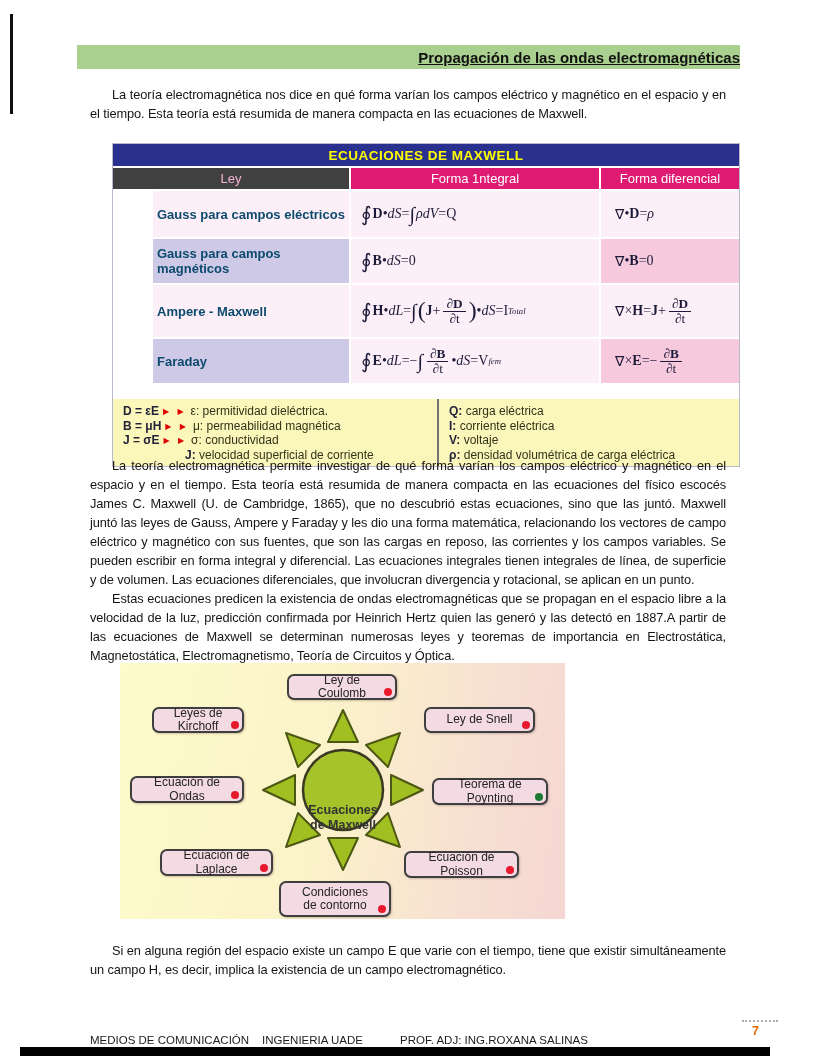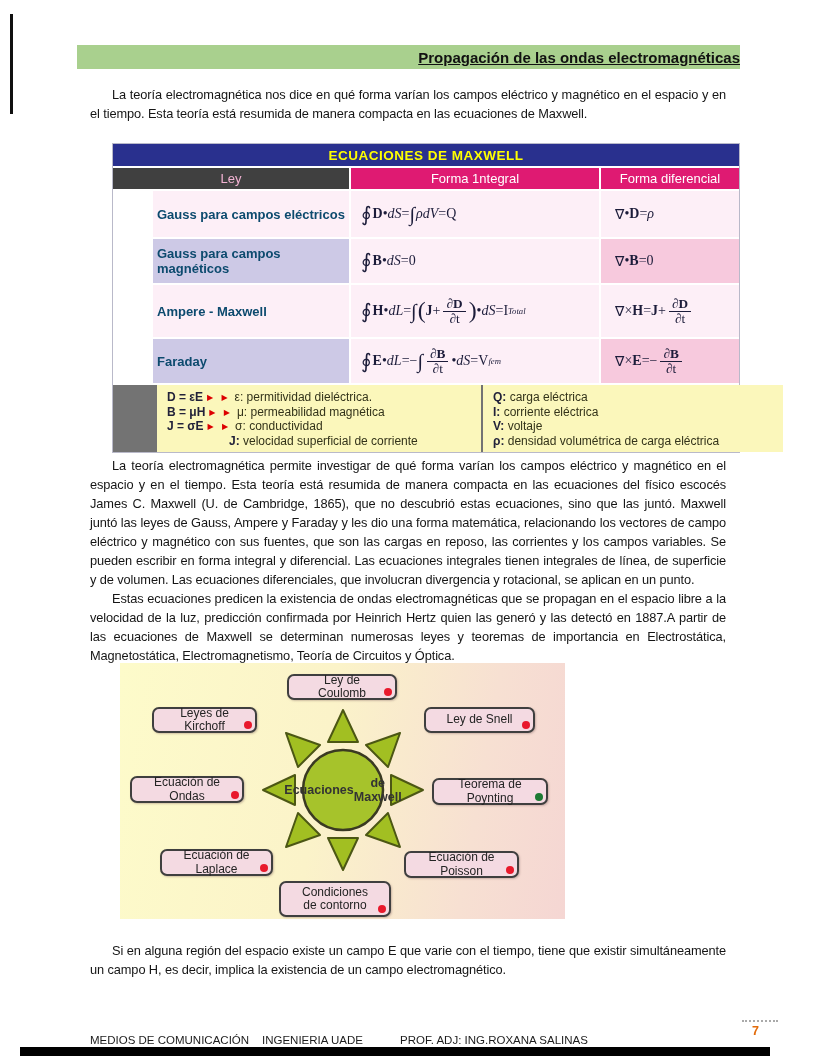--- a/index.html
+++ b/index.html
@@ -51,36 +51,36 @@
   .fcell b{font-weight:bold;}
   .fcell i{font-style:italic;}
   .mint{font-size:1.45em;line-height:1;margin-right:1px;}
   .mpar{font-size:1.7em;line-height:1;font-weight:300;}
   .mfrac{display:inline-flex;flex-direction:column;align-items:center;line-height:1.05;margin:0 3px;font-size:.95em;}
   .mnum{border-bottom:1.2px solid currentColor;padding:0 3px;}
   .mden{padding:0 3px;}
   .fcell sub{font-size:.62em;font-style:italic;}
 
   
-  .legend{display:grid;grid-template-columns:324px 300px;gap:2px;margin-top:2px;background:#737373;padding-left:44px;}
+  .legend{display:grid;grid-template-columns:324px 300px;gap:2px;margin-top:16px;background:#737373;}
   .legend>div{background:#fbf7bb;padding:5px 10px 4px 10px;font-size:12px;color:#33331a;}
   .legend .lline{height:14.5px;line-height:14.5px;white-space:nowrap;}
   .legend .lline b{color:#22223a;}
   .legend .arrows{color:#dd0000;font-size:8px;letter-spacing:3px;margin:0 4px;vertical-align:1px;}
   .legend .indent{padding-left:62px;}
 
   
   .diagram{
     left:120px;top:663px;width:445px;height:256px;
     background:linear-gradient(100deg,#fdfbca 0%,#fbf3c9 45%,#f7e0d2 78%,#f5d6d3 100%);
   }
   .diagram svg{position:absolute;left:0;top:0;}
   .sun-label{
     position:absolute;left:181px;top:85px;width:84px;height:84px;border-radius:50%;
-    display:flex;flex-direction:row;align-items:center;justify-content:center;
+    display:flex;flex-direction:column;align-items:center;justify-content:flex-end;
     font-size:12.5px;font-weight:bold;color:#333;text-align:center;line-height:1.15;
   }
   .dnode{
     position:absolute;background:#f4dae2;border:2px solid #3f3f3f;border-radius:7px;
     display:flex;align-items:center;justify-content:center;text-align:center;
     font-size:12px;color:#242424;box-sizing:border-box;line-height:1.1;padding:1px 17px;
     box-shadow:1px 1px 2px rgba(120,90,90,.35);
   }
   .dnode .dot{position:absolute;right:3px;bottom:2px;width:8px;height:8px;border-radius:50%;}
 
@@ -295,21 +295,21 @@
   </svg>
   <div class="sun-label">
     <span>Ecuaciones</span>
     <span>de Maxwell</span>
   </div>
 
   <div class="dnode" style="left:167px;top:11px;width:110px;height:26px;">
     <span>Ley de Coulomb</span>
     <span class="dot" style="background: rgb(232, 25, 44);"></span>
   </div>
-  <div class="dnode" style="left:32px;top:44px;width:105px;height:26px;">
+  <div class="dnode" style="left:32px;top:44px;width:92px;height:26px;">
     <span>Leyes de Kirchoff</span>
     <span class="dot" style="background: rgb(232, 25, 44);"></span>
   </div>
   <div class="dnode" style="left:292px;top:44px;width:111px;height:26px;margin-left:12px;">
     <span>Ley de Snell</span>
     <span class="dot" style="background: rgb(232, 25, 44);"></span>
   </div>
   <div class="dnode" style="left:10px;top:113px;width:114px;height:27px;">
     <span>Ecuación de Ondas</span>
     <span class="dot" style="background: rgb(232, 25, 44);"></span>

